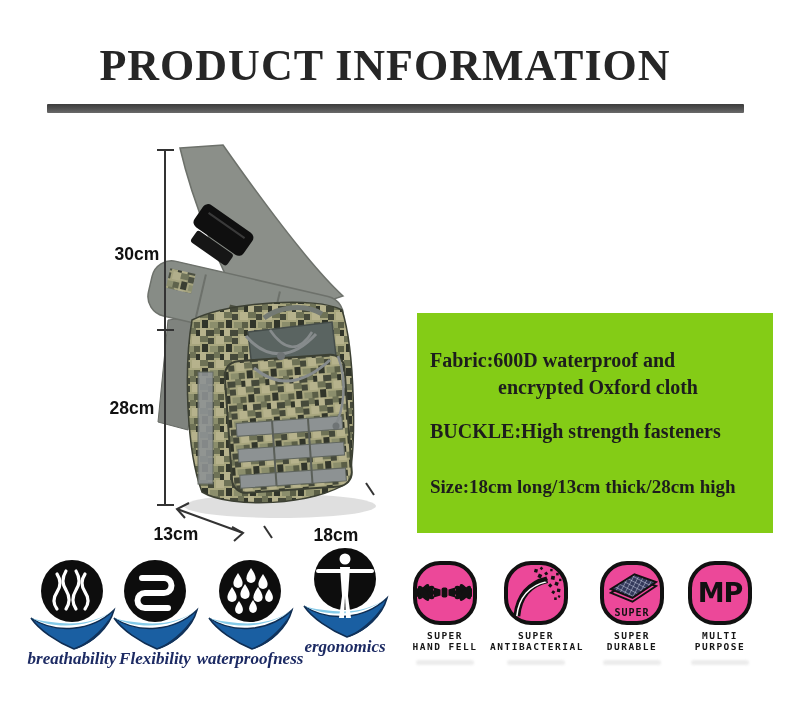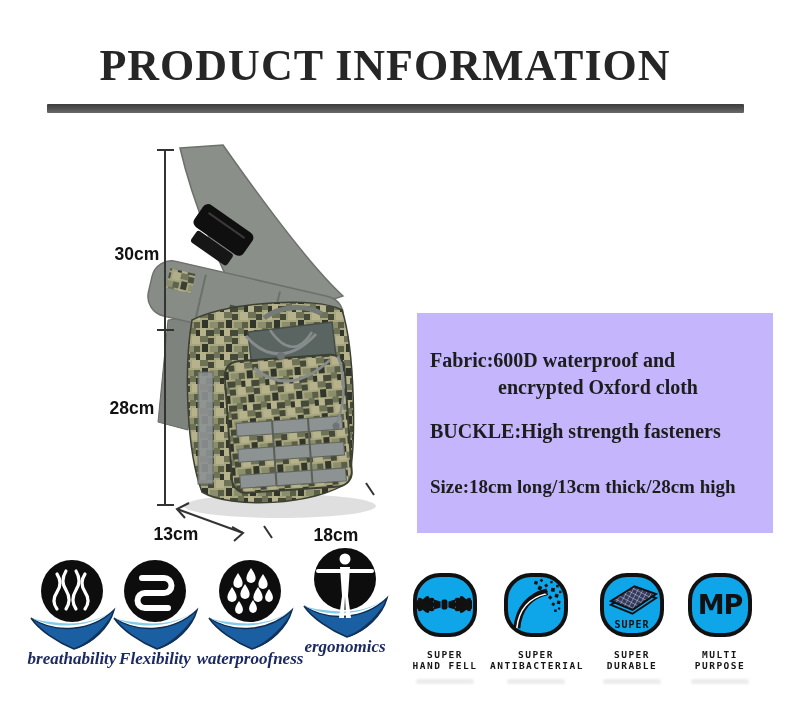--- a/index.html
+++ b/index.html
@@ -8,41 +8,41 @@
 
   
   .title{position:absolute;left:0;top:44px;width:770px;text-align:center;
          font-family:"Liberation Serif",serif;font-weight:700;font-size:44px;
          letter-spacing:1px;color:#262626;line-height:1;}
   .rule{position:absolute;left:47px;top:104px;width:697px;height:9px;
         background:linear-gradient(#3c3c3c,#555 60%,#6a6a6a);border-radius:1px;}
 
   
   .specs{position:absolute;left:417px;top:313px;width:356px;height:220px;
-         background:#c4b5fd;color:#1d1d1d;font-weight:700;font-size:20px;
+         background:#84cc16;color:#1d1d1d;font-weight:700;font-size:20px;
          font-family:"Liberation Serif",serif;}
   .specs .l1a{position:absolute;left:13px;top:36px;white-space:nowrap;}
   .specs .l1b{position:absolute;left:81px;top:63px;white-space:nowrap;}
   .specs .l2 {position:absolute;left:13px;top:107px;white-space:nowrap;}
   .specs .l3 {position:absolute;left:13px;top:163px;white-space:nowrap;font-size:19px;}
 
   
   .feature{position:absolute;width:110px;text-align:center;font-style:italic;}
   .feature svg{display:block;margin:0 auto;}
   .feature .flabel{margin-top:-4px;font-family:"Liberation Serif",serif;font-weight:700;
                    font-size:17px;color:#1c2a63;white-space:nowrap;}
   .f1{left:17px;top:558px;}
   .f2{left:100px;top:558px;}
   .f3{left:195px;top:558px;}
   .f4{left:290px;top:546px;}
 
   
   .badge{position:absolute;width:92px;text-align:center;top:561px;}
-  .badge .box{width:64px;height:64px;margin:12px auto;border:4.5px solid #111;
-              border-radius:27px;background:#0ea5e9;position:relative;box-sizing:border-box;}
+  .badge .box{width:64px;height:64px;margin:0 auto;border:4.5px solid #111;
+              border-radius:27px;background:#ec4899;position:relative;box-sizing:border-box;}
   .badge .box svg{position:absolute;left:0;top:0;}
   .badge .innerword{position:absolute;left:0;right:0;bottom:3px;
               font-family:"DejaVu Sans Mono",monospace;font-weight:700;font-size:10px;
               letter-spacing:1px;color:#111;}
   .badge .mp{position:absolute;left:0;right:0;top:12px;
               font-family:"DejaVu Sans",sans-serif;font-weight:900;font-size:27px;
               letter-spacing:-1px;color:#111;}
   .badge .blabel{margin-top:5px;font-family:"DejaVu Sans Mono",monospace;font-weight:700;
               font-size:9.5px;line-height:11px;letter-spacing:1.5px;color:#161616;
               white-space:nowrap;}

